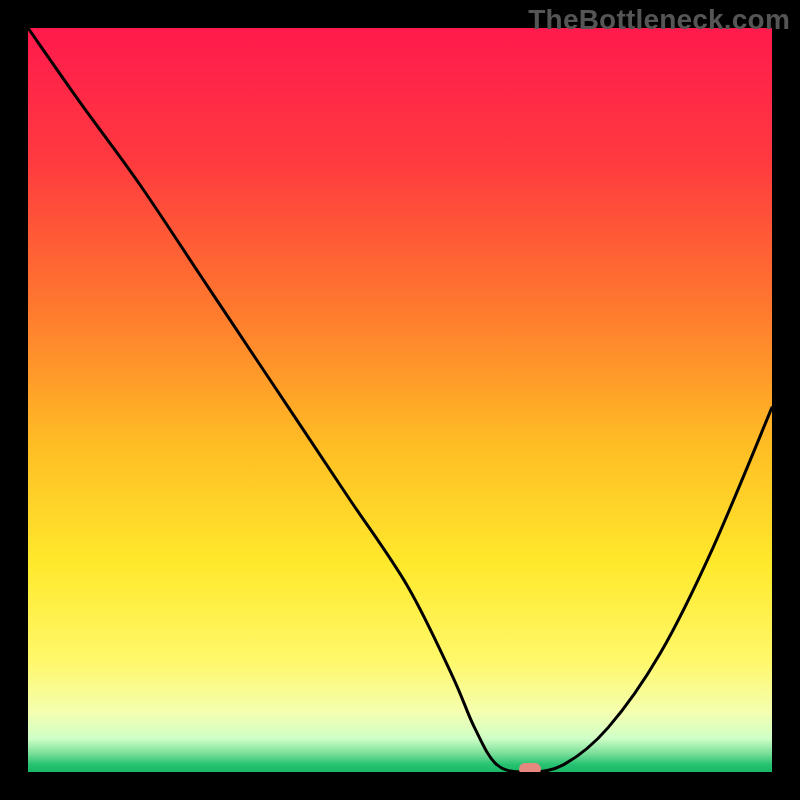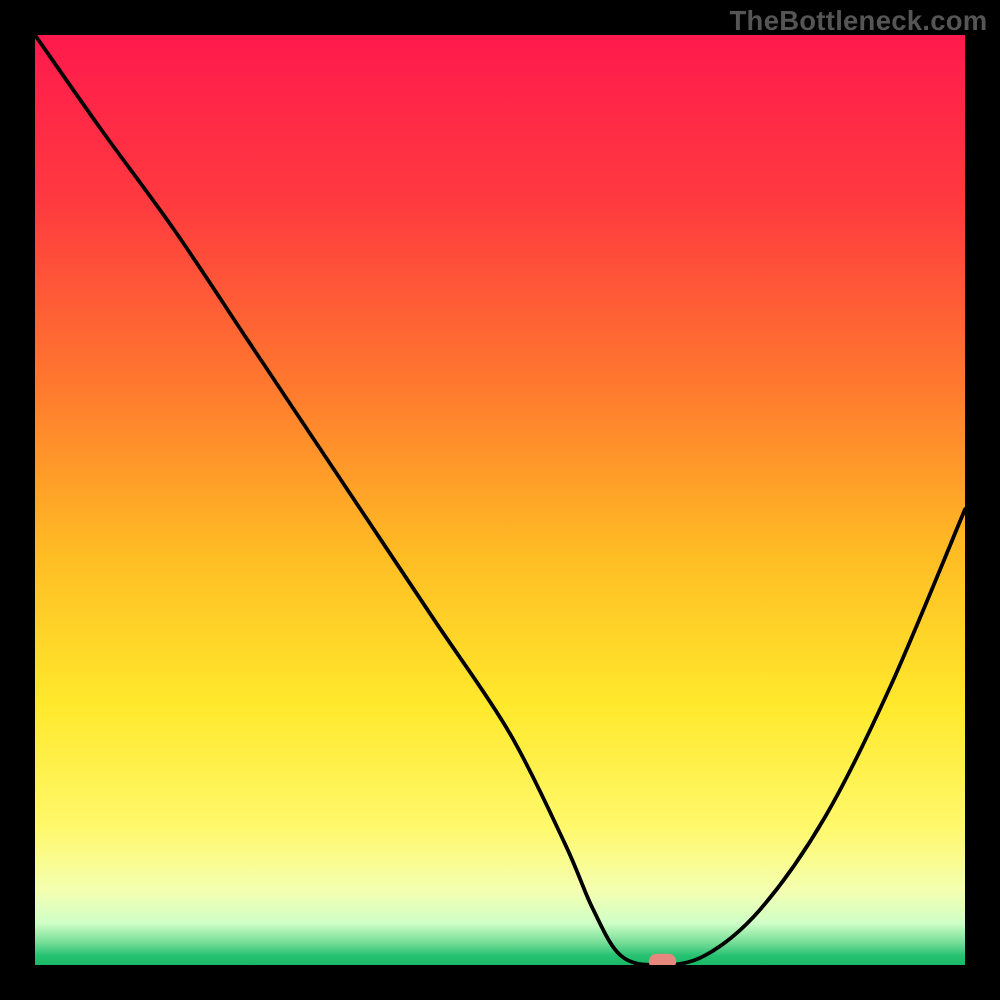--- a/index.html
+++ b/index.html
@@ -22,21 +22,21 @@
     top: 28px;
     width: 744px;
     height: 744px;
     overflow: hidden;
   }
   .watermark {
     position: absolute;
     top: 4px;
     right: 10px;
     font-family: Arial, Helvetica, sans-serif;
-    font-size: 22px;
+    font-size: 28px;
     font-weight: 600;
     color: #555;
     letter-spacing: 0.2px;
     user-select: none;
   }
   .curve-svg {
     position: absolute;
     left: 0;
     top: 0;
     width: 744px;

